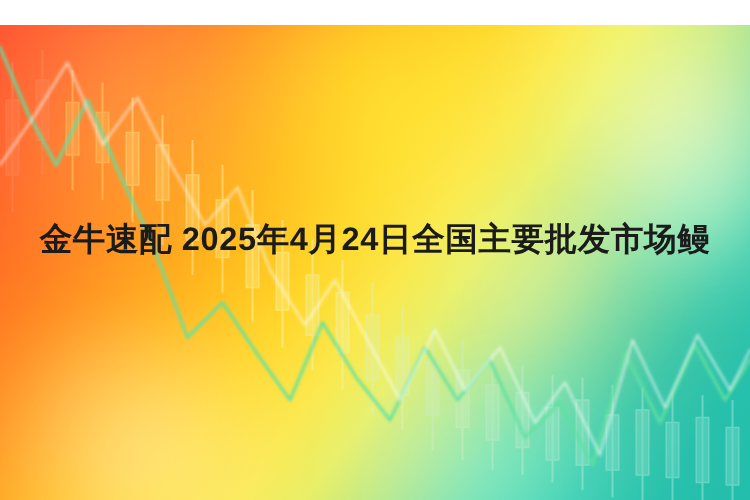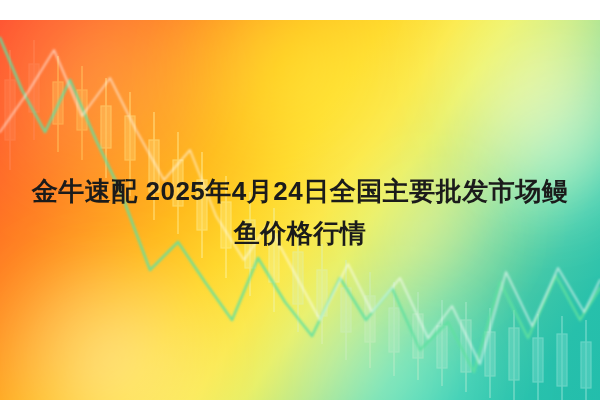--- a/index.html
+++ b/index.html
@@ -155,16 +155,15 @@
         <rect x="581" y="322" width="10" height="46" fill="#a5e9de" fill-opacity="0.55" stroke="#a5e9de" stroke-width="1.2"></rect>
       </g>
     <g id="lines" filter="url(#softblur)">
         <polyline points="0,18 22,70 45,112 70,60 96,120 120,170 150,250 178,222 205,262 232,300 258,238 285,282 312,316 340,258 366,300 392,268 420,330 448,302 474,352 500,262 528,318 556,256 580,300 600,268" fill="none" stroke="#5fe0a0" stroke-width="2.6" stroke-opacity="0.85" stroke-linejoin="round" stroke-linecap="round"></polyline>
         <polyline points="0,112 28,72 54,30 82,96 110,58 136,110 164,160 190,130 216,196 244,240 268,204 294,252 320,300 348,244 372,292 400,258 428,318 452,286 480,344 506,252 532,306 558,248 584,292 600,260" fill="none" stroke="#ffffff" stroke-width="2" stroke-opacity="0.55" stroke-linejoin="round" stroke-linecap="round"></polyline>
       </g>
   </svg>
 
   <div class="title-wrap">
     <span class="title-text">金牛速配 2025年4月24日全国主要批发市场鳗</span>
-    <span class="title-text">鱼价格行情</span>
   </div>
 
 </div>
 
 </body></html>

